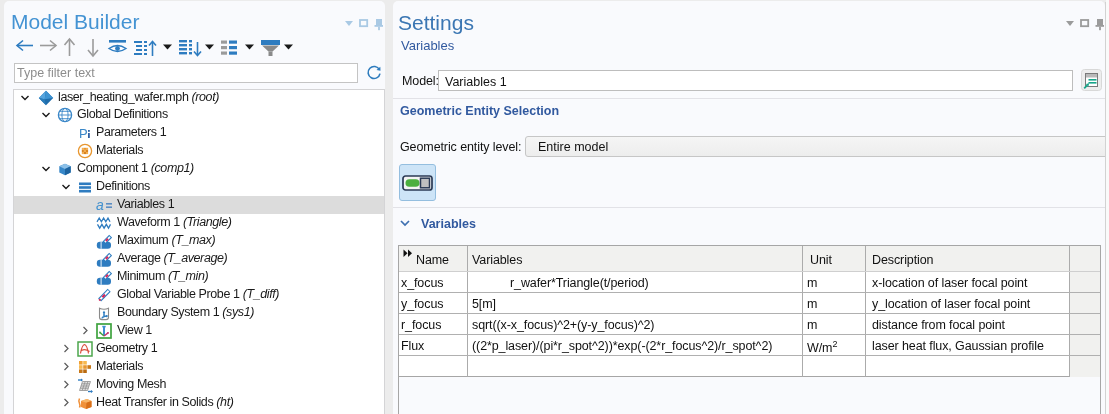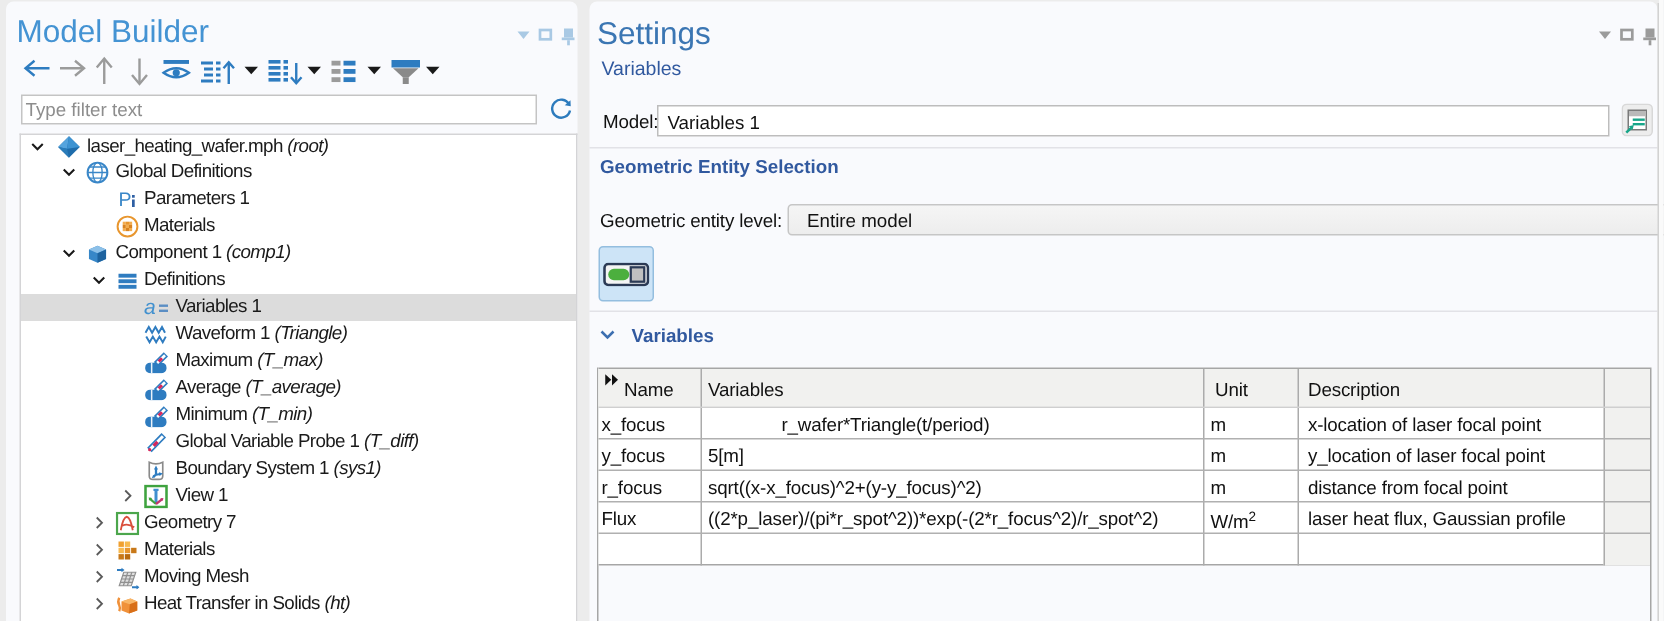--- a/index.html
+++ b/index.html
@@ -276,21 +276,21 @@
         <span class="tlab" style="left:103px">View 1</span>
       </div>
       <div class="trow" style="top:250px">
         <svg class="chev" style="left:47px" width="10" height="10" viewBox="0 0 10 10">
           <path d="M3.5 1 L7 4.5 L3.5 8" fill="none" stroke="#5a5a5a" stroke-width="1.2"></path>
         </svg>
         <span class="ticon" style="left:63px"><svg width="16" height="16" viewBox="0 0 16 16">
             <rect x="1" y="1" width="14" height="14" fill="#fff" stroke="#4ca64c" stroke-width="1.5"></rect>
             <path d="M3.5 12.5 Q5 4 7.5 3.5 Q10 4 11.5 12.5 M4.5 9.5 Q8 7.5 12.5 10.5" fill="none" stroke="#d94f3c" stroke-width="1.2"></path>
           </svg></span>
-        <span class="tlab" style="left:82px">Geometry 7</span>
+        <span class="tlab" style="left:82px">Geometry 1</span>
       </div>
       <div class="trow" style="top:268px">
         <svg class="chev" style="left:47px" width="10" height="10" viewBox="0 0 10 10">
           <path d="M3.5 1 L7 4.5 L3.5 8" fill="none" stroke="#5a5a5a" stroke-width="1.2"></path>
         </svg>
         <span class="ticon" style="left:63px"><svg width="16" height="16" viewBox="0 0 16 16">
             <g>
               <rect x="2" y="2" width="3.6" height="3.6" fill="#f0a030"></rect>
               <rect x="6.2" y="2" width="3.6" height="3.6" fill="#f7b94f"></rect>
               <rect x="2" y="6.2" width="3.6" height="3.6" fill="#f7b94f"></rect>
@@ -389,21 +389,21 @@
       <svg style="position:absolute; left:4px; top:3px;" width="10" height="9" viewBox="0 0 10 9">
         <path d="M0.5 0.5 L0.5 8 L4.5 4.2 Z" fill="#111"></path>
           <path d="M5 0.5 L5 8 L9 4.2 Z" fill="#111"></path>
       </svg>
       <div class="cell" style="left:17px; top:7px;">Name</div>
       <div class="cell" style="left:73px; top:7px;">Variables</div>
       <div class="cell" style="left:411px; top:7px;">Unit</div>
       <div class="cell" style="left:473px; top:7px;">Description</div>
 
       <div class="cell" style="left:2px; top:30px;">x_focus</div>
-      <div class="cell" style="left:84px; top:30px;padding-left:38px;">r_wafer*Triangle(t/period)</div>
+      <div class="cell" style="left:73px; top:30px;padding-left:38px;">r_wafer*Triangle(t/period)</div>
       <div class="cell" style="left:408px; top:30px;">m</div>
       <div class="cell" style="left:473px; top:30px;">x-location of laser focal point</div>
       <div class="cell" style="left:2px; top:51px;">y_focus</div>
       <div class="cell" style="left:73px; top:51px;">5[m]</div>
       <div class="cell" style="left:408px; top:51px;">m</div>
       <div class="cell" style="left:473px; top:51px;">y_location of laser focal point</div>
       <div class="cell" style="left:2px; top:72px;">r_focus</div>
       <div class="cell" style="left:73px; top:72px;">sqrt((x-x_focus)^2+(y-y_focus)^2)</div>
       <div class="cell" style="left:408px; top:72px;">m</div>
       <div class="cell" style="left:473px; top:72px;">distance from focal point</div>

